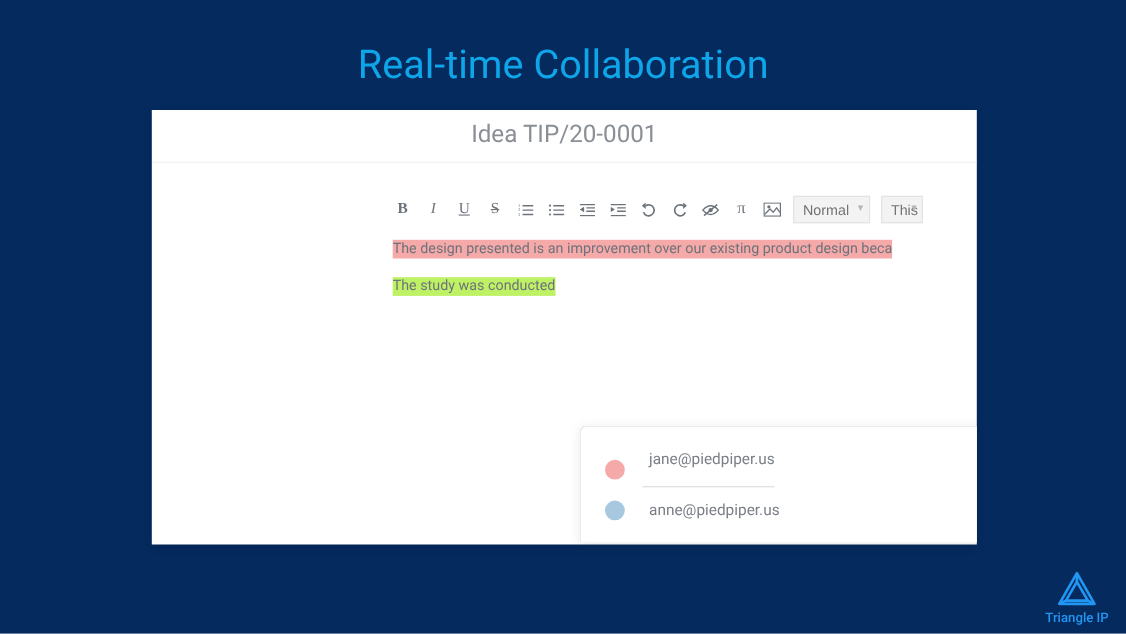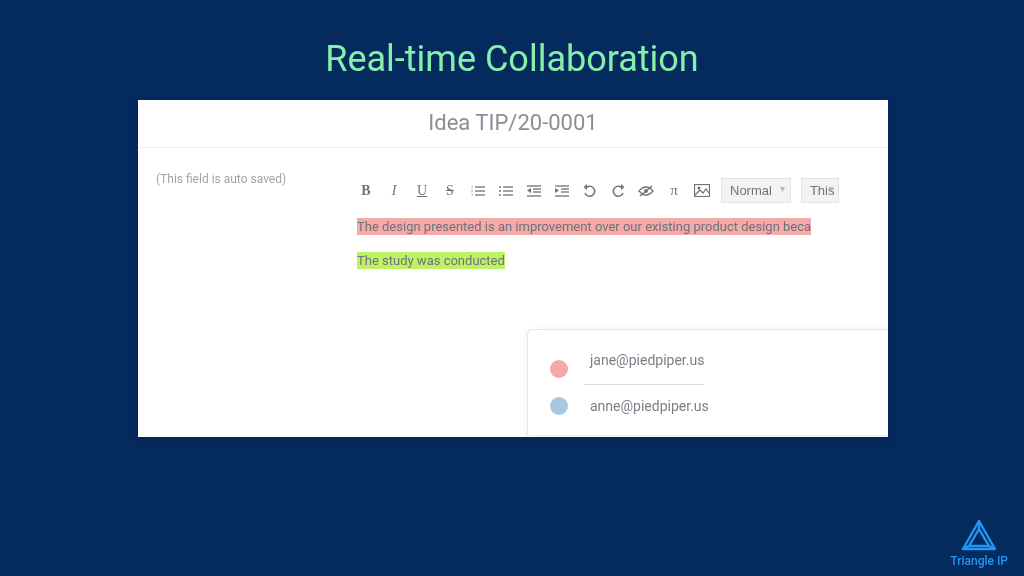--- a/index.html
+++ b/index.html
@@ -5,33 +5,33 @@
   * { box-sizing: border-box; margin: 0; padding: 0; }
   body {
     width: 1024px;
     height: 576px;
     background: #052a5e;
     font-family: -apple-system, BlinkMacSystemFont, "Segoe UI", Roboto, Helvetica, Arial, sans-serif;
     position: relative;
     overflow: hidden;
   }
   .slide-title {
-    color: #86efac;
+    color: #0ea5e9;
     text-align: center;
     font-size: 36px;
     font-weight: 400;
     padding-top: 38px;
     padding-bottom: 18px;
   }
   .app-frame {
     position: absolute;
     left: 138px;
     top: 100px;
     width: 750px;
-    height: 337px;
+    height: 395px;
     background: #ffffff;
     overflow: hidden;
     box-shadow: 0 2px 8px rgba(0,0,0,0.15);
   }
   .app-header {
     text-align: center;
     padding: 10px 0 12px 0;
     color: #8a8f96;
     font-size: 22px;
     font-weight: 400;
@@ -173,21 +173,20 @@
 </style>
 </head>
 <body>
 
 <div class="slide-title">Real-time Collaboration</div>
 
 <div class="app-frame">
   <div class="app-header">Idea TIP/20-0001</div>
   <div class="app-body">
     <div class="left-col">
-      <div class="autosave-note">(This field is auto saved)</div>
     </div>
     <div class="right-col">
       <div class="toolbar">
         <span class="tb-btn" style="font-weight:bold">B</span>
         <span class="tb-btn" style="font-style:italic">I</span>
         <span class="tb-btn" style="text-decoration:underline">U</span>
         <span class="tb-btn" style="text-decoration:line-through">S</span>
         <span class="tb-btn">
           <svg width="14" height="12" viewBox="0 0 14 12">
               <g stroke="#6d737b" stroke-width="1.3">

